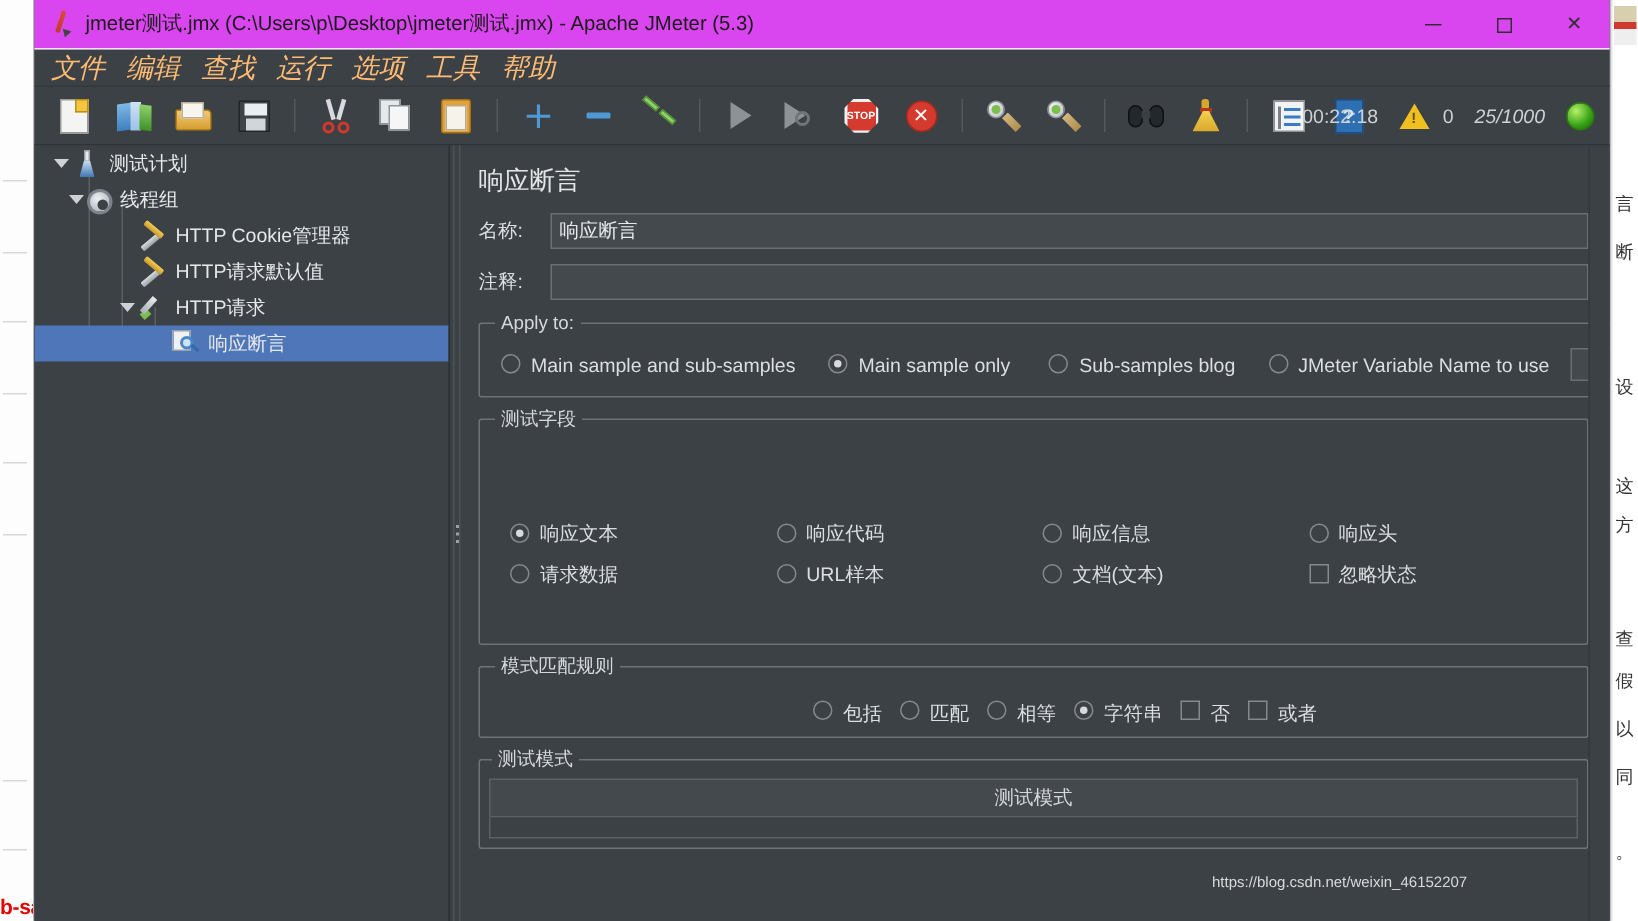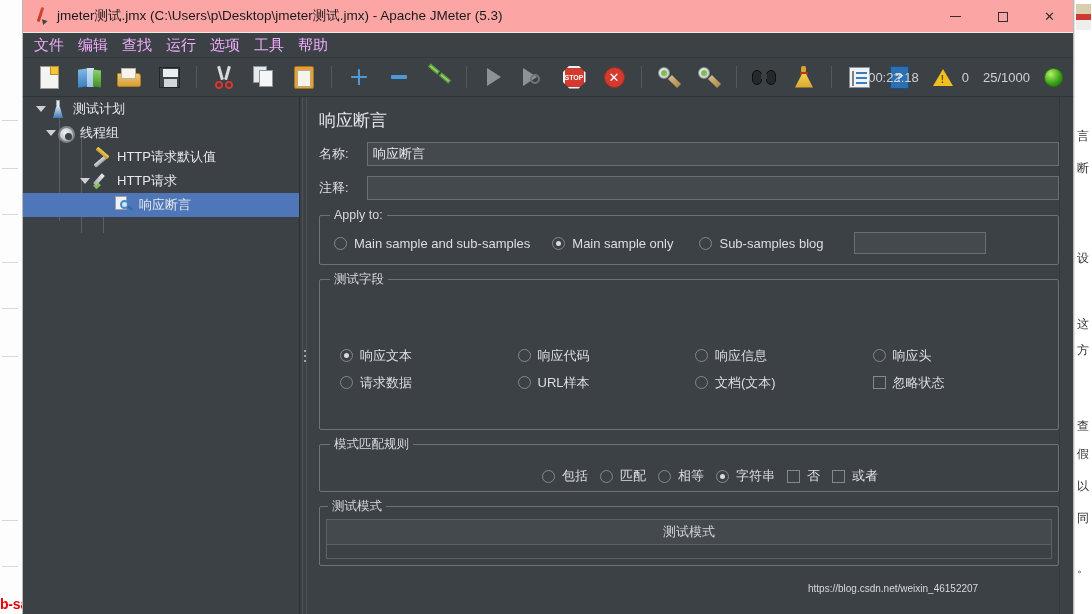--- a/index.html
+++ b/index.html
@@ -36,21 +36,21 @@
     background:linear-gradient(#d7cfae 0 40%, #cf3a30 40% 60%, #eeeeee 60% 100%); }
 
   
   .window {
     position:absolute; left:22px; top:0; width:1052px; height:614px;
     background:#3c4145; border:1px solid #b9b9b9; border-top:none;
   }
 
   
   .titlebar {
-    position:relative; height:33px; background:#fca5a5;
+    position:relative; height:33px; background:#d946ef;
     display:flex; align-items:center; border-bottom:1px solid #eaeaea;
   }
   .title-icon {
     width:26px; height:22px; margin-left:8px; position:relative; flex:0 0 auto;
   }
   .title-icon .pen {
     position:absolute; left:8px; top:2px; width:3px; height:15px;
     background:linear-gradient(#d94a36, #c23a28);
     transform:rotate(18deg); border-radius:1px;
   }
@@ -70,40 +70,41 @@
   }
   .win-btn .dash { width:11px; height:1px; background:#303030; }
   .win-btn .sq { width:10px; height:10px; border:1px solid #303030; }
 
   
   .menubar {
     height:25px; background:#3c4145; display:flex; align-items:center;
     padding-left:4px; border-bottom:1px solid #33383b;
   }
   .menu-item {
-    font-size:15px; color:#f0abfc; padding:2px 7px; white-space:nowrap;
+    font-size:18px; color:#fdba74; padding:2px 7px; white-space:nowrap;
     font-family:"Liberation Sans", sans-serif;
+    font-style:italic;
   }
 
   
   .toolbar {
     position:relative; height:39px; background:#3c4145;
     display:flex; align-items:center; padding-left:6px;
     border-bottom:1px solid #2e3336;
   }
   .tb-icon {
     width:32px; height:32px; position:relative; margin:0 4px;
     display:flex; align-items:center; justify-content:center;
   }
   .tb-sep { width:1px; height:22px; background:#55595c; margin:0 7px; }
   .tb-status { position:absolute; right:10px; display:flex; align-items:center; gap:14px; }
   .tb-time { font-size:13px; color:#cfd2d4; font-family:"Liberation Sans", sans-serif; }
   .tb-warn { display:flex; align-items:center; gap:9px; }
   .tb-warncount { font-size:13px; color:#cfd2d4; }
-  .tb-threads { font-size:13px; color:#cfd2d4; }
+  .tb-threads { font-size:13px; color:#cfd2d4;font-style:italic; }
   .tb-run {
     width:19px; height:19px; border-radius:50%;
     background:radial-gradient(circle at 34% 30%, #b6f06a, #35a015 60%, #1d6a08);
     border:1px solid #2c7a10;
   }
 
   
   .ico-doc { width:19px;height:23px;background:#f4f4f2;border:1px solid #9a9a96; position:relative;}
   .ico-doc:after{content:'';position:absolute;right:-1px;top:-1px;width:7px;height:7px;background:#f5c53d;border:1px solid #b89020;}
   .ico-tmpl{width:23px;height:21px;position:relative;}
@@ -203,21 +204,21 @@
   }
   .field-input.empty{color:#8d9296;}
 
   fieldset.grp{
     border:1px solid #6e7377;border-radius:2px;margin:6px 14px 4px 10px;padding:6px 8px 8px 8px;position:relative;
   }
   fieldset.grp > legend{
     font-size:12.5px;color:#d6d9db;padding:0 4px;margin-left:2px;font-family:"Liberation Sans",sans-serif;
   }
   .opt-row{display:flex;align-items:center;}
-  .opt{display:flex;align-items:center;margin-right:6px;white-space:nowrap;}
+  .opt{display:flex;align-items:flex-start;margin-right:6px;white-space:nowrap;}
   .radio{
     width:13px;height:13px;border-radius:50%;border:1px solid #84898d;background:#3c4145;
     margin-right:7px;flex:0 0 auto;position:relative;
   }
   .radio.on:after{content:'';position:absolute;left:3px;top:3px;width:5px;height:5px;border-radius:50%;background:#d8dbdd;}
   .cbx{
     width:13px;height:13px;border:1px solid #84898d;background:#3c4145;margin-right:7px;flex:0 0 auto;
   }
   .opt-label{font-size:13px;color:#dcdfe1;font-family:"Liberation Sans",sans-serif;}
   .small-input{
@@ -458,20 +459,28 @@
         </div>
 
         <div class="tree-row" style="padding-left:20px">
           <span class="tw">
               <span class="twist"></span>
             </span>
           <span class="ti ti-gear"></span>
           <span class="tree-label">线程组</span>
         </div>
 
+        <div class="tree-row" style="padding-left:54px">
+          <span class="tw"></span>
+          <span class="ti ti-tool">
+              <i></i>
+              <i></i>
+            </span>
+          <span class="tree-label">HTTP Cookie管理器</span>
+        </div>
 
         <div class="tree-row" style="padding-left:54px">
           <span class="tw"></span>
           <span class="ti ti-tool">
               <i></i>
               <i></i>
             </span>
           <span class="tree-label">HTTP请求默认值</span>
         </div>
 
@@ -529,20 +538,24 @@
               <span class="opt-label">Main sample and sub-samples</span>
             </div>
             <div class="opt" style="margin-right:26px">
               <span class="radio on"></span>
               <span class="opt-label">Main sample only</span>
             </div>
             <div class="opt" style="margin-right:22px">
               <span class="radio"></span>
               <span class="opt-label">Sub-samples blog</span>
             </div>
+            <div class="opt">
+              <span class="radio"></span>
+              <span class="opt-label">JMeter Variable Name to use</span>
+            </div>
             <div class="small-input"></div>
           </div>
         </fieldset>
 
         <fieldset class="grp" style="padding-bottom:6px">
           <legend>测试字段</legend>
           <div class="field-grid" style="padding-left:12px">
             <div class="fg-col">
               <div class="fg-cell">
                 <span class="radio on"></span>

